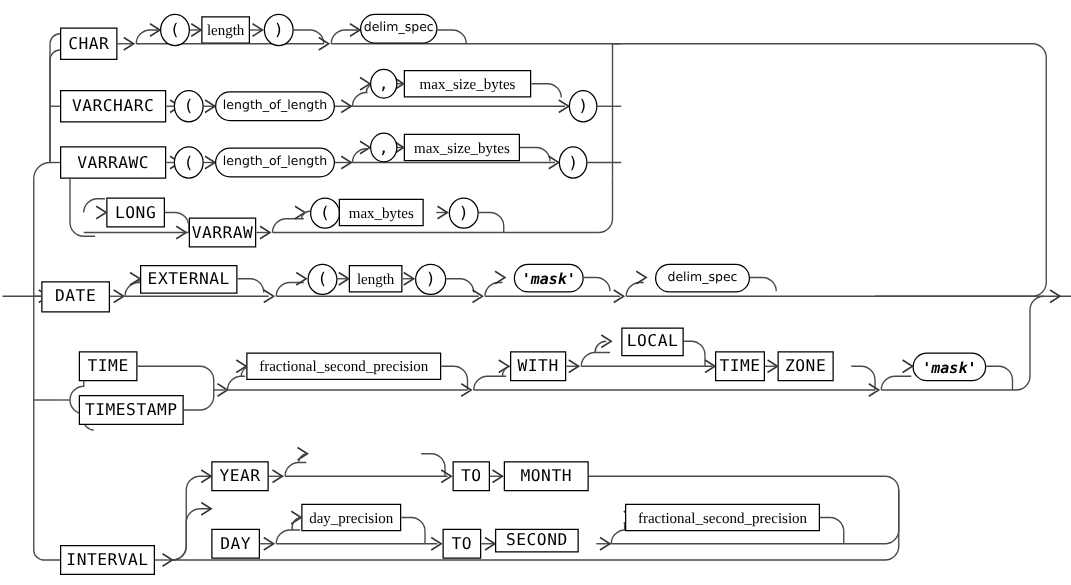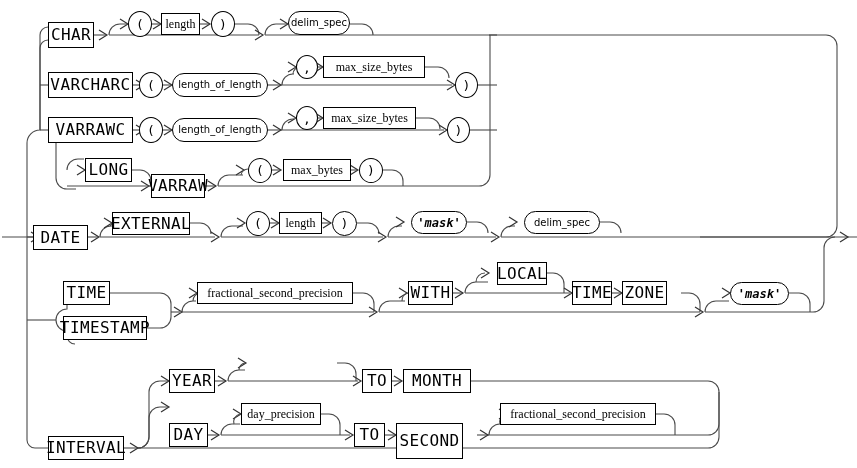--- a/index.html
+++ b/index.html
@@ -38,21 +38,21 @@
     background: #ffffff;
     display: flex;
     align-items: center;
     justify-content: center;
     white-space: nowrap;
     color: #000000;
     line-height: 1;
   }
   .node-kw {
     font-family: "DejaVu Sans Mono", monospace;
-    font-size: 16px;
+    font-size: 13px;
     letter-spacing: 0.4px;
   }
   .node-var {
     font-family: Liberation Serif, serif;
     font-size: 12px;
   }
   .node-oval {
     position: absolute;
     box-sizing: border-box;
     border: 1.6px solid #000000;
@@ -321,21 +321,21 @@
   <div class="node-box node-kw" style="left:48px; top:117px; width:85px; height:26px;">VARRAWC</div>
   <div class="node-circle" style="left:139px; top:117px; width:24px; height:26px;">(</div>
   <div class="node-oval" style="left:172px; top:118px; width:96px; height:24px;">length_of_length</div>
   <div class="node-circle" style="left:296px; top:106px; width:22px; height:24px;">,</div>
   <div class="node-box node-var" style="left:323px; top:107px; width:93px; height:22px;">max_size_bytes</div>
   <div class="node-circle" style="left:447px; top:117px; width:23px; height:26px;">)</div>
 
   <div class="node-box node-kw" style="left:85px; top:158px; width:47px; height:24px;">LONG</div>
   <div class="node-box node-kw" style="left:151px; top:174px; width:54px; height:24px;">VARRAW</div>
   <div class="node-circle" style="left:248px; top:158px; width:24px; height:25px;">(</div>
-  <div class="node-box node-var" style="left:283px; top:159px; width:68px; height:22px;">max_bytes</div>
+  <div class="node-box node-var" style="left:271px; top:159px; width:68px; height:22px;">max_bytes</div>
   <div class="node-circle" style="left:359px; top:158px; width:24px; height:25px;">)</div>
 
   <div class="node-box node-kw" style="left:33px; top:225px; width:55px; height:25px;">DATE</div>
   <div class="node-box node-kw" style="left:112px; top:212px; width:78px; height:23px;">EXTERNAL</div>
   <div class="node-circle" style="left:246px; top:211px; width:24px; height:25px;">(</div>
   <div class="node-box node-var" style="left:279px; top:212px; width:43px; height:22px;">length</div>
   <div class="node-circle" style="left:332px; top:211px; width:25px; height:25px;">)</div>
   <div class="node-oval lit" style="left:411px; top:211px; width:56px; height:23px;">'mask'</div>
   <div class="node-oval" style="left:524px; top:211px; width:76px; height:23px;">delim_spec</div>
 
@@ -348,16 +348,16 @@
   <div class="node-box node-kw" style="left:622px; top:281px; width:45px; height:24px;">ZONE</div>
   <div class="node-oval lit" style="left:730px; top:282px; width:59px; height:23px;">'mask'</div>
 
   <div class="node-box node-kw" style="left:48px; top:436px; width:76px; height:24px;">INTERVAL</div>
   <div class="node-box node-kw" style="left:169px; top:369px; width:46px; height:24px;">YEAR</div>
   <div class="node-box node-kw" style="left:362px; top:369px; width:30px; height:24px;">TO</div>
   <div class="node-box node-kw" style="left:403px; top:369px; width:68px; height:24px;">MONTH</div>
   <div class="node-box node-kw" style="left:169px; top:423px; width:39px; height:24px;">DAY</div>
   <div class="node-box node-var" style="left:241px; top:403px; width:80px; height:22px;">day_precision</div>
   <div class="node-box node-kw" style="left:354px; top:423px; width:31px; height:24px;">TO</div>
-  <div class="node-box node-kw" style="left:396px; top:423px; width:67px; height:36px;">SECOND</div>
+  <div class="node-box node-kw" style="left:396px; top:423px; width:67px; height:19px;">SECOND</div>
   <div class="node-box node-var" style="left:500px; top:403px; width:156px; height:22px;">fractional_second_precision</div>
 
 </div>
 
 </body></html>

